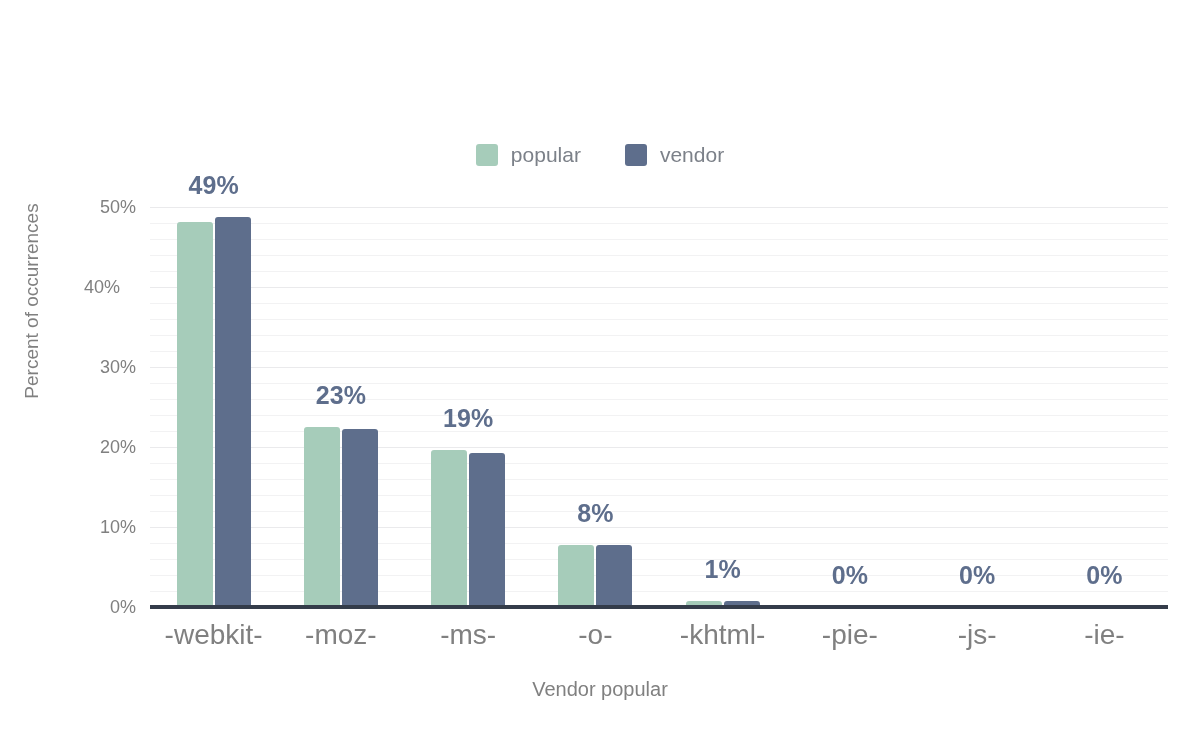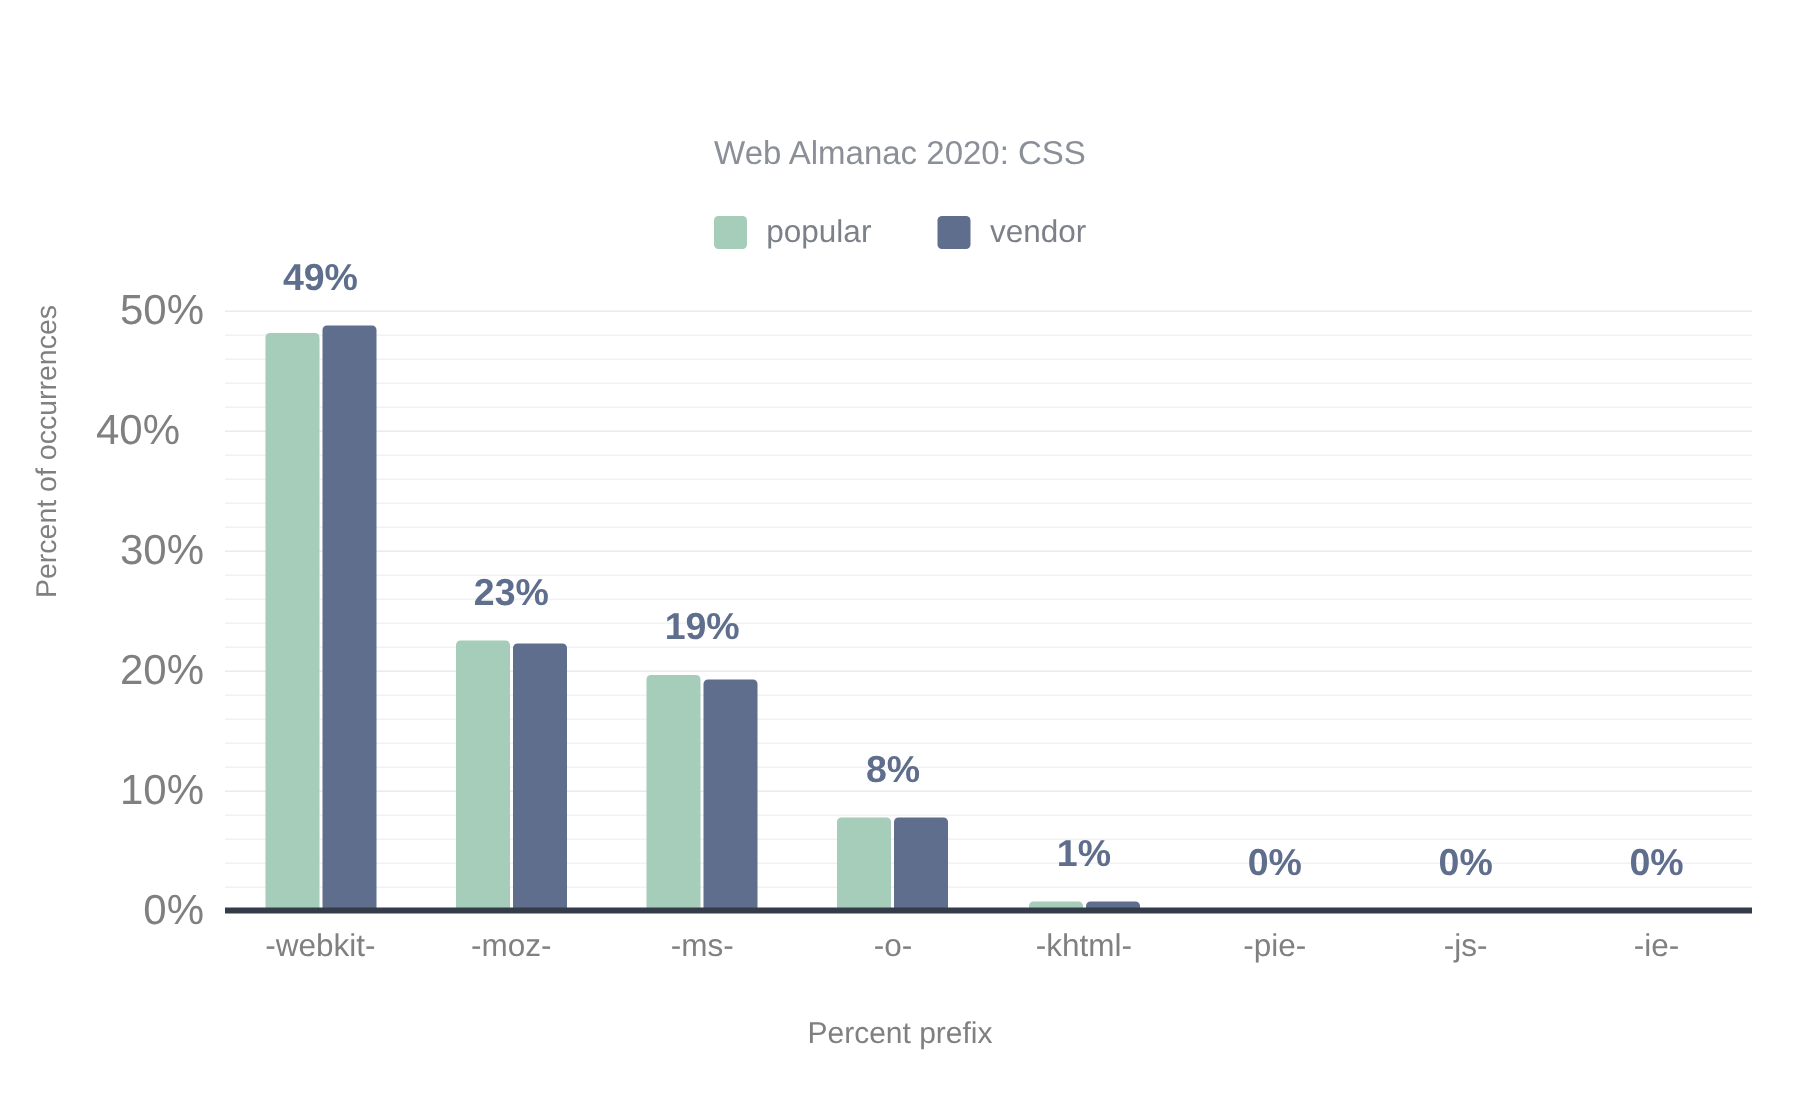--- a/index.html
+++ b/index.html
@@ -94,40 +94,40 @@
     left: 150px;
     top: 605px;
     width: 1018px;
     height: 4px;
     background: #343c4a;
   }
   .ytick-label {
     position: absolute;
     width: 90px;
     text-align: right;
-    font-size: 28px;
+    font-size: 18px;
     color: #808080;
     transform: translateY(-50%);
   }
   .y-axis-title {
     position: absolute;
     left: -208px;
     top: 290px;
     width: 480px;
     text-align: center;
     font-size: 19px;
     color: #808080;
     transform: rotate(-90deg);
   }
 
   
   .xtick-label {
     position: absolute;
     top: 619px;
-    font-size: 21px;
+    font-size: 28px;
     color: #808080;
     text-align: left;
     transform: translateX(-50%);
     white-space: nowrap;
   }
   .x-axis-title {
     position: absolute;
     top: 678px;
     left: 0;
     width: 1200px;
@@ -150,21 +150,20 @@
     text-align: center;
     transform: translateX(-50%);
     white-space: nowrap;
   }
 </style>
 </head>
 <body>
 
 <div id="chart-root">
 
-  <div class="chart-subtitle">Web Almanac 2020: CSS</div>
 
   <div class="legend">
     <div class="legend-item">
       <span class="legend-swatch" id="sw0" style="background: rgb(166, 204, 186);"></span>
       <span class="legend-label">popular</span>
     </div>
     <div class="legend-item">
       <span class="legend-swatch" id="sw1" style="background: rgb(94, 110, 140);"></span>
       <span class="legend-label">vendor</span>
     </div>
@@ -235,15 +234,15 @@
       <div class="data-label" style="left: 213.625px; top: 170.6px;">49%</div>
       <div class="data-label" style="left: 340.875px; top: 381px; text-align: right;">23%</div>
       <div class="data-label" style="left: 468.125px; top: 404.2px;">19%</div>
       <div class="data-label" style="left: 595.375px; top: 499.4px;">8%</div>
       <div class="data-label" style="left: 722.625px; top: 554.6px;">1%</div>
       <div class="data-label" style="left: 849.875px; top: 561px;">0%</div>
       <div class="data-label" style="left: 977.125px; top: 561px;">0%</div>
       <div class="data-label" style="left: 1104.38px; top: 561px;">0%</div>
     </div>
 
-  <div class="x-axis-title">Percent prefix</div>
+  <div class="x-axis-title">Vendor popular</div>
 
 </div>
 
 </body></html>

